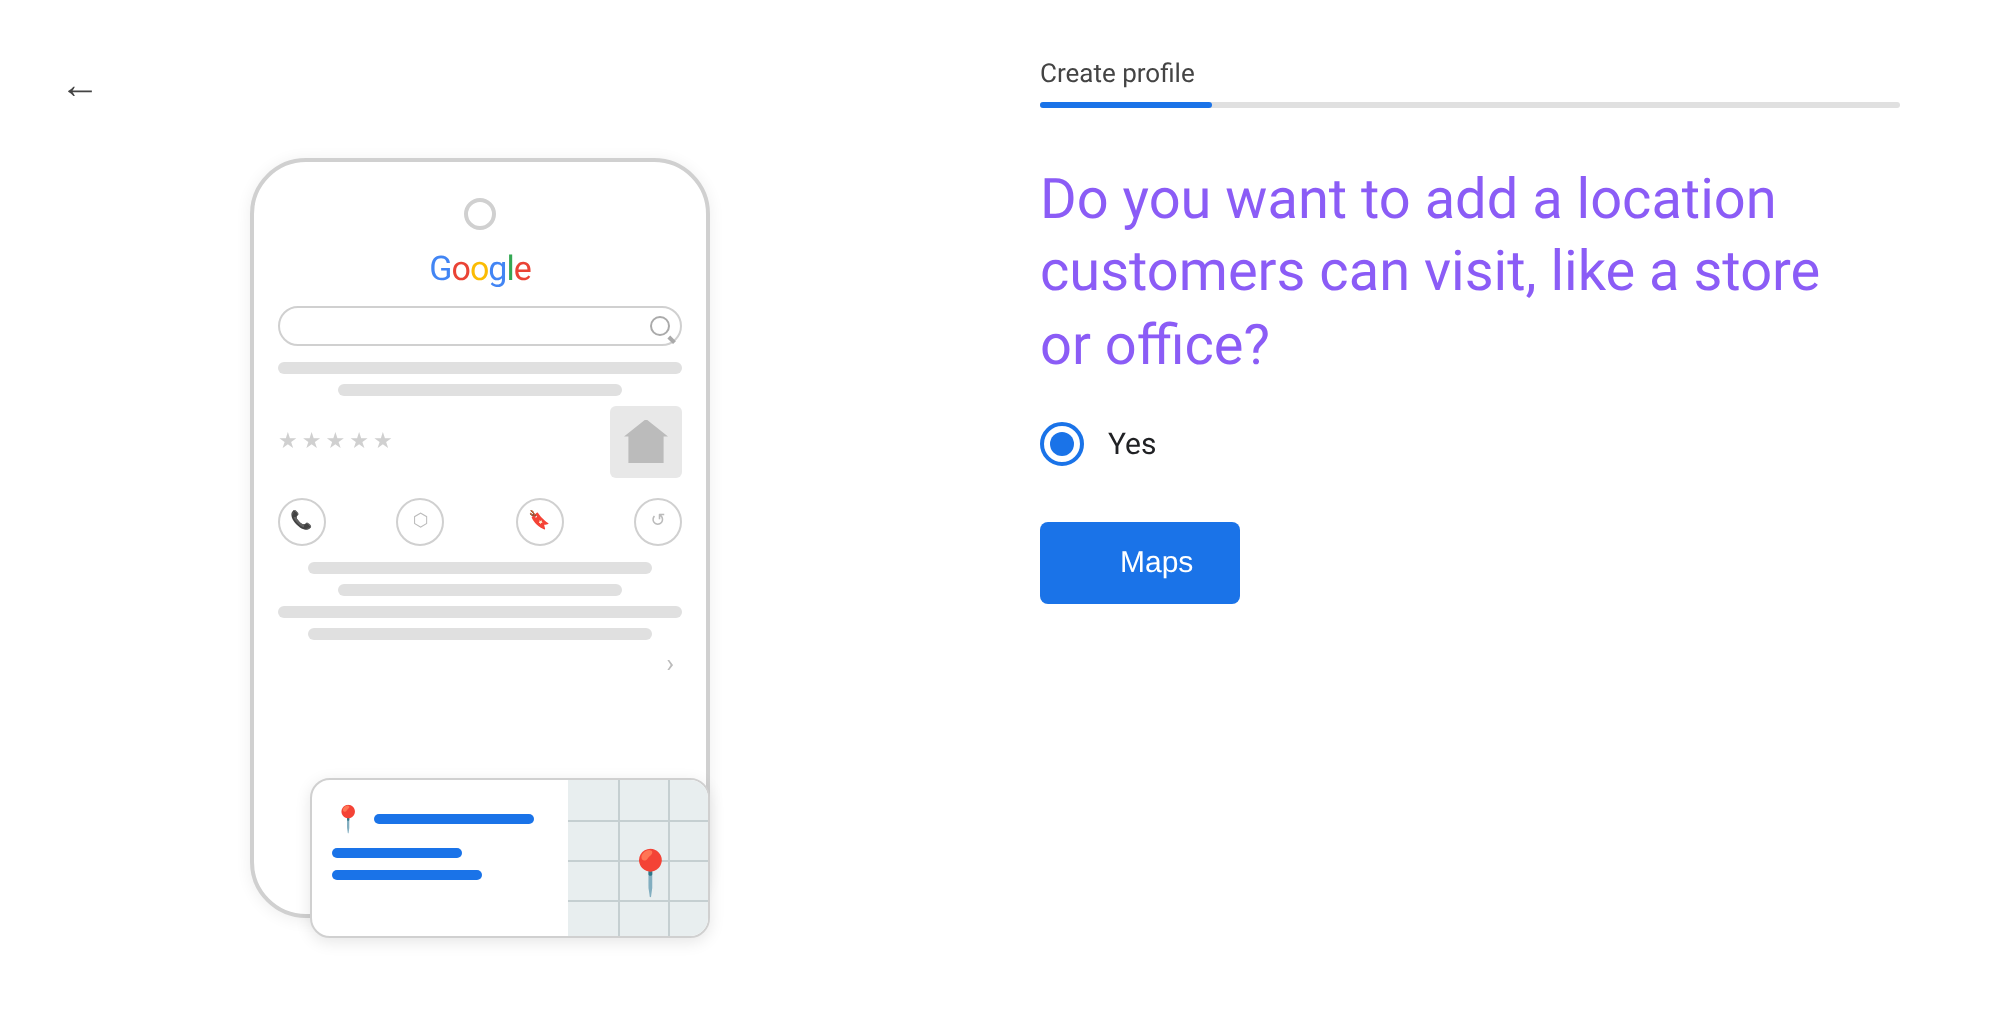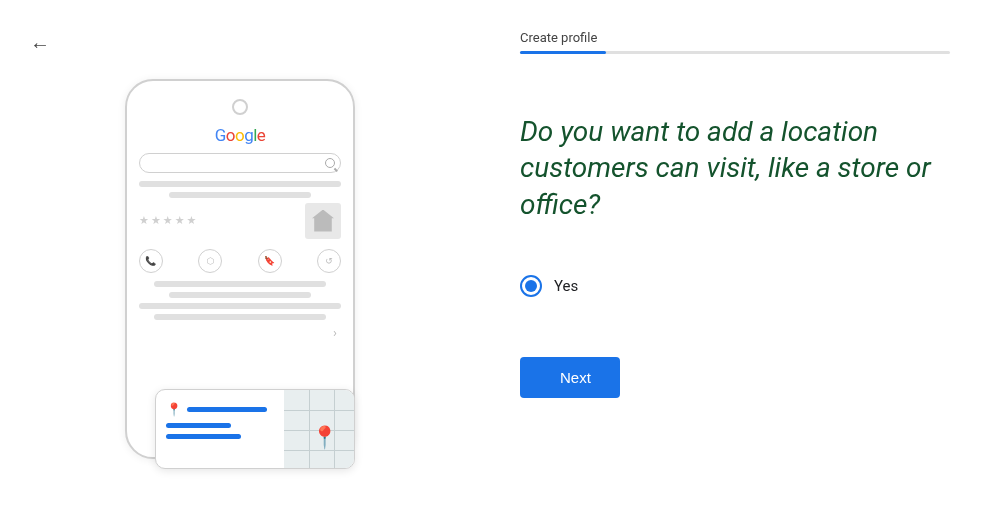--- a/index.html
+++ b/index.html
@@ -242,21 +242,20 @@
       color: #1a73e8;
       font-size: 22px;
     }
 
     
     .right-panel {
       flex: 1;
       padding: 30px 50px 30px 40px;
       display: flex;
       flex-direction: column;
-      gap: 32px;
     }
 
     .progress-header {
       margin-bottom: 28px;
     }
     .progress-label {
       font-size: 13px;
       color: #444;
       margin-bottom: 6px;
     }
@@ -269,25 +268,24 @@
     .progress-bar-fill {
       height: 100%;
       background: #1a73e8;
       border-radius: 2px;
       width: 20%;
     }
 
     .main-question {
       font-size: 28px;
       font-weight: 400;
-      color: #14532d;
+      color: #8b5cf6;
       line-height: 1.3;
       margin-bottom: 20px;
       max-width: 420px;
-      font-style: italic;
     }
 
     .description {
       font-size: 14px;
       color: #5f6368;
       line-height: 1.5;
       margin-bottom: 24px;
       max-width: 390px;
     }
 
@@ -435,14 +433,14 @@
 
     <label class="radio-option">
       <div class="radio-outer selected">
         <div class="radio-inner"></div>
       </div>
       <span class="radio-label">Yes</span>
     </label>
 
   </div>
 
-  <button class="next-button">Next</button>
+  <button class="next-button">Maps</button>
 </div>
 
 </body></html>

